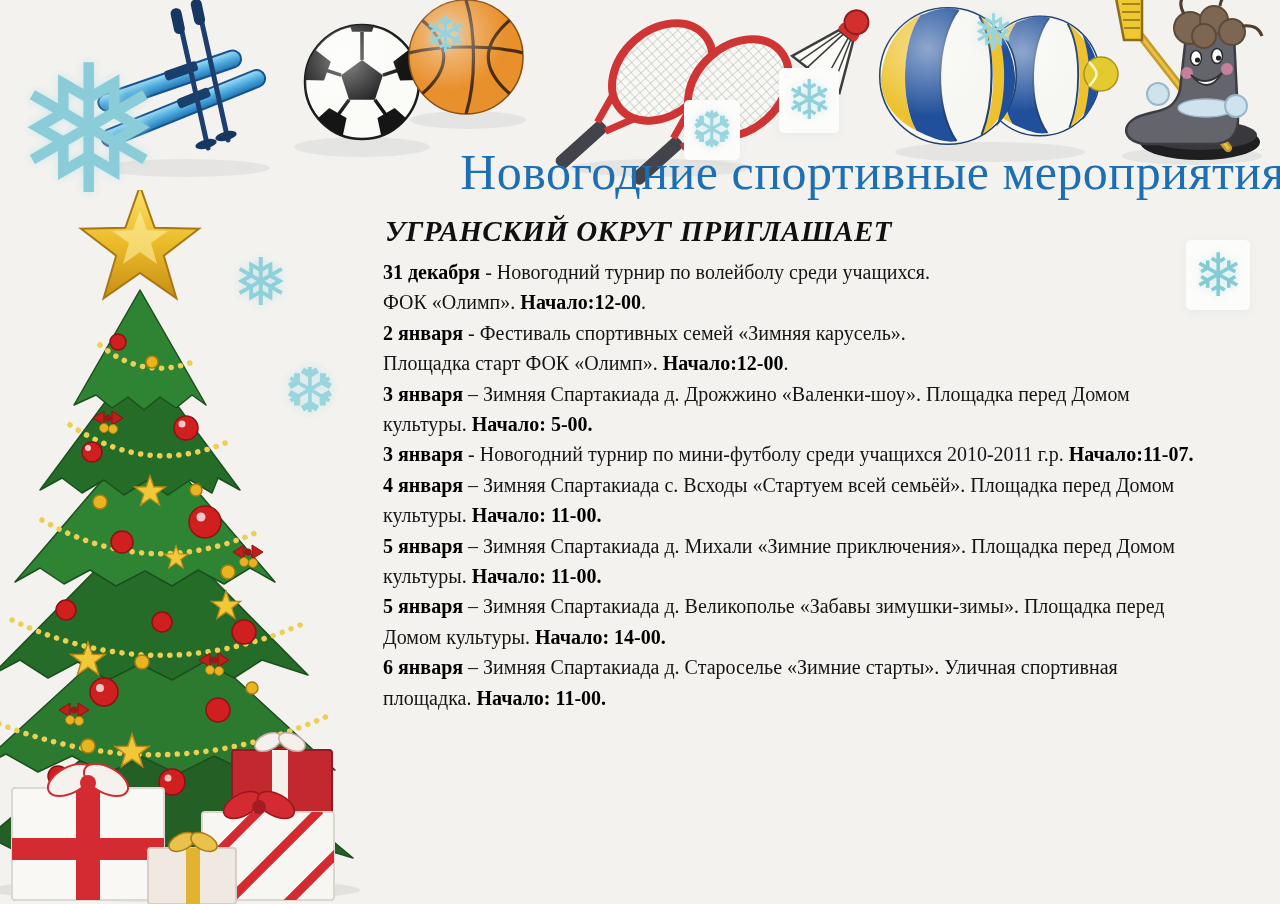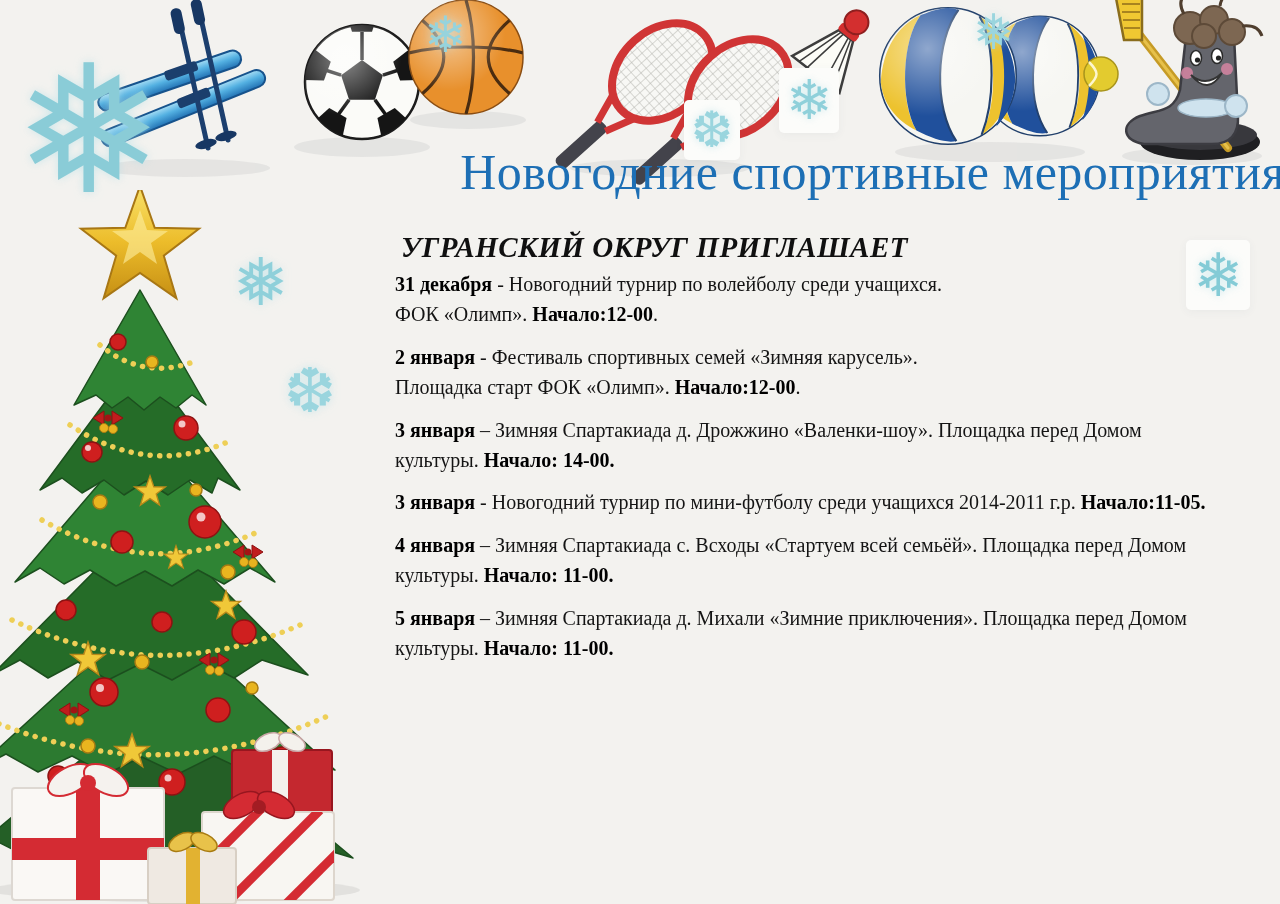--- a/index.html
+++ b/index.html
@@ -3,27 +3,27 @@
 <meta charset="utf-8">
 <style>
   html,body{margin:0;padding:0;}
   body{width:1280px;height:904px;overflow:hidden;}
   .poster{position:relative;width:1280px;height:904px;background:#f3f2ef;
           font-family:"Liberation Serif",serif;}
   
   .title{position:absolute;left:370px;top:144px;width:915px;margin:0;
          font-size:50px;font-weight:400;line-height:1.12;text-align:right;
          letter-spacing:.5px;color:#1d6fb5;white-space:nowrap;}
-  .subtitle{position:absolute;left:385px;top:215px;margin:16px;
+  .subtitle{position:absolute;left:385px;top:215px;margin:0;
             font-size:29px;font-weight:700;font-style:italic;color:#101010;
             letter-spacing:.5px;white-space:nowrap;}
   
   .events{position:absolute;left:383px;top:257px;width:895px;
           font-size:20px;line-height:30.4px;color:#141414;}
-  .events p{margin:12px;white-space:pre-line;}
+  .events p{margin:0;white-space:pre-line;}
   .events b{font-weight:700;color:#000;}
   
   .layer{position:absolute;left:0;top:0;width:100%;height:100%;pointer-events:none;}
   .snowflake{position:absolute;line-height:1;font-family:"DejaVu Sans",sans-serif;
              text-shadow:0 0 9px rgba(178,224,231,.6);user-select:none;}
   .snowflake.card{background:#fcfcfa;border-radius:5px;padding:5px 7px;
                   box-shadow:0 2px 10px rgba(60,80,90,.05);}
   .banner-svg{position:absolute;left:0;top:0;}
   .tree-svg{position:absolute;left:0;top:190px;}
 </style>
@@ -314,21 +314,25 @@
 
   <h1 class="title" style="color: rgb(29, 111, 181);">Новогодние спортивные мероприятия</h1>
   <h2 class="subtitle" style="color: rgb(16, 16, 16);">УГРАНСКИЙ ОКРУГ ПРИГЛАШАЕТ</h2>
 
   <div class="events" id="events">
       <p><b>31 декабря</b><span> - Новогодний турнир по волейболу среди учащихся.
 ФОК «Олимп». </span><b>Начало:12-00</b><span>.</span></p>
       <p><b>2 января</b><span> - Фестиваль спортивных семей «Зимняя карусель».
 Площадка старт ФОК «Олимп». </span><b>Начало:12-00</b><span>.</span></p>
       <p><b>3 января</b><span> – Зимняя Спартакиада д. Дрожжино «Валенки-шоу». Площадка перед Домом
-культуры. </span><b>Начало: 14-00.</b></p>
-      <p><b>3 января</b><span> - Новогодний турнир по мини-футболу среди учащихся 2014-2011 г.р. </span><b>Начало:11-05.</b></p>
+культуры. </span><b>Начало: 5-00.</b></p>
+      <p><b>3 января</b><span> - Новогодний турнир по мини-футболу среди учащихся 2010-2011 г.р. </span><b>Начало:11-07.</b></p>
       <p><b>4 января</b><span> – Зимняя Спартакиада с. Всходы «Стартуем всей семьёй». Площадка перед Домом
 культуры. </span><b>Начало: 11-00.</b></p>
       <p><b>5 января</b><span> – Зимняя Спартакиада д. Михали «Зимние приключения». Площадка перед Домом
 культуры. </span><b>Начало: 11-00.</b></p>
+      <p><b>5 января</b><span> – Зимняя Спартакиада д. Великополье «Забавы зимушки-зимы». Площадка перед
+Домом культуры. </span><b>Начало: 14-00.</b></p>
+      <p><b>6 января</b><span> – Зимняя Спартакиада д. Староселье «Зимние старты». Уличная спортивная
+площадка. </span><b>Начало: 11-00.</b></p>
     </div>
 
 </div>
 
 </body></html>

